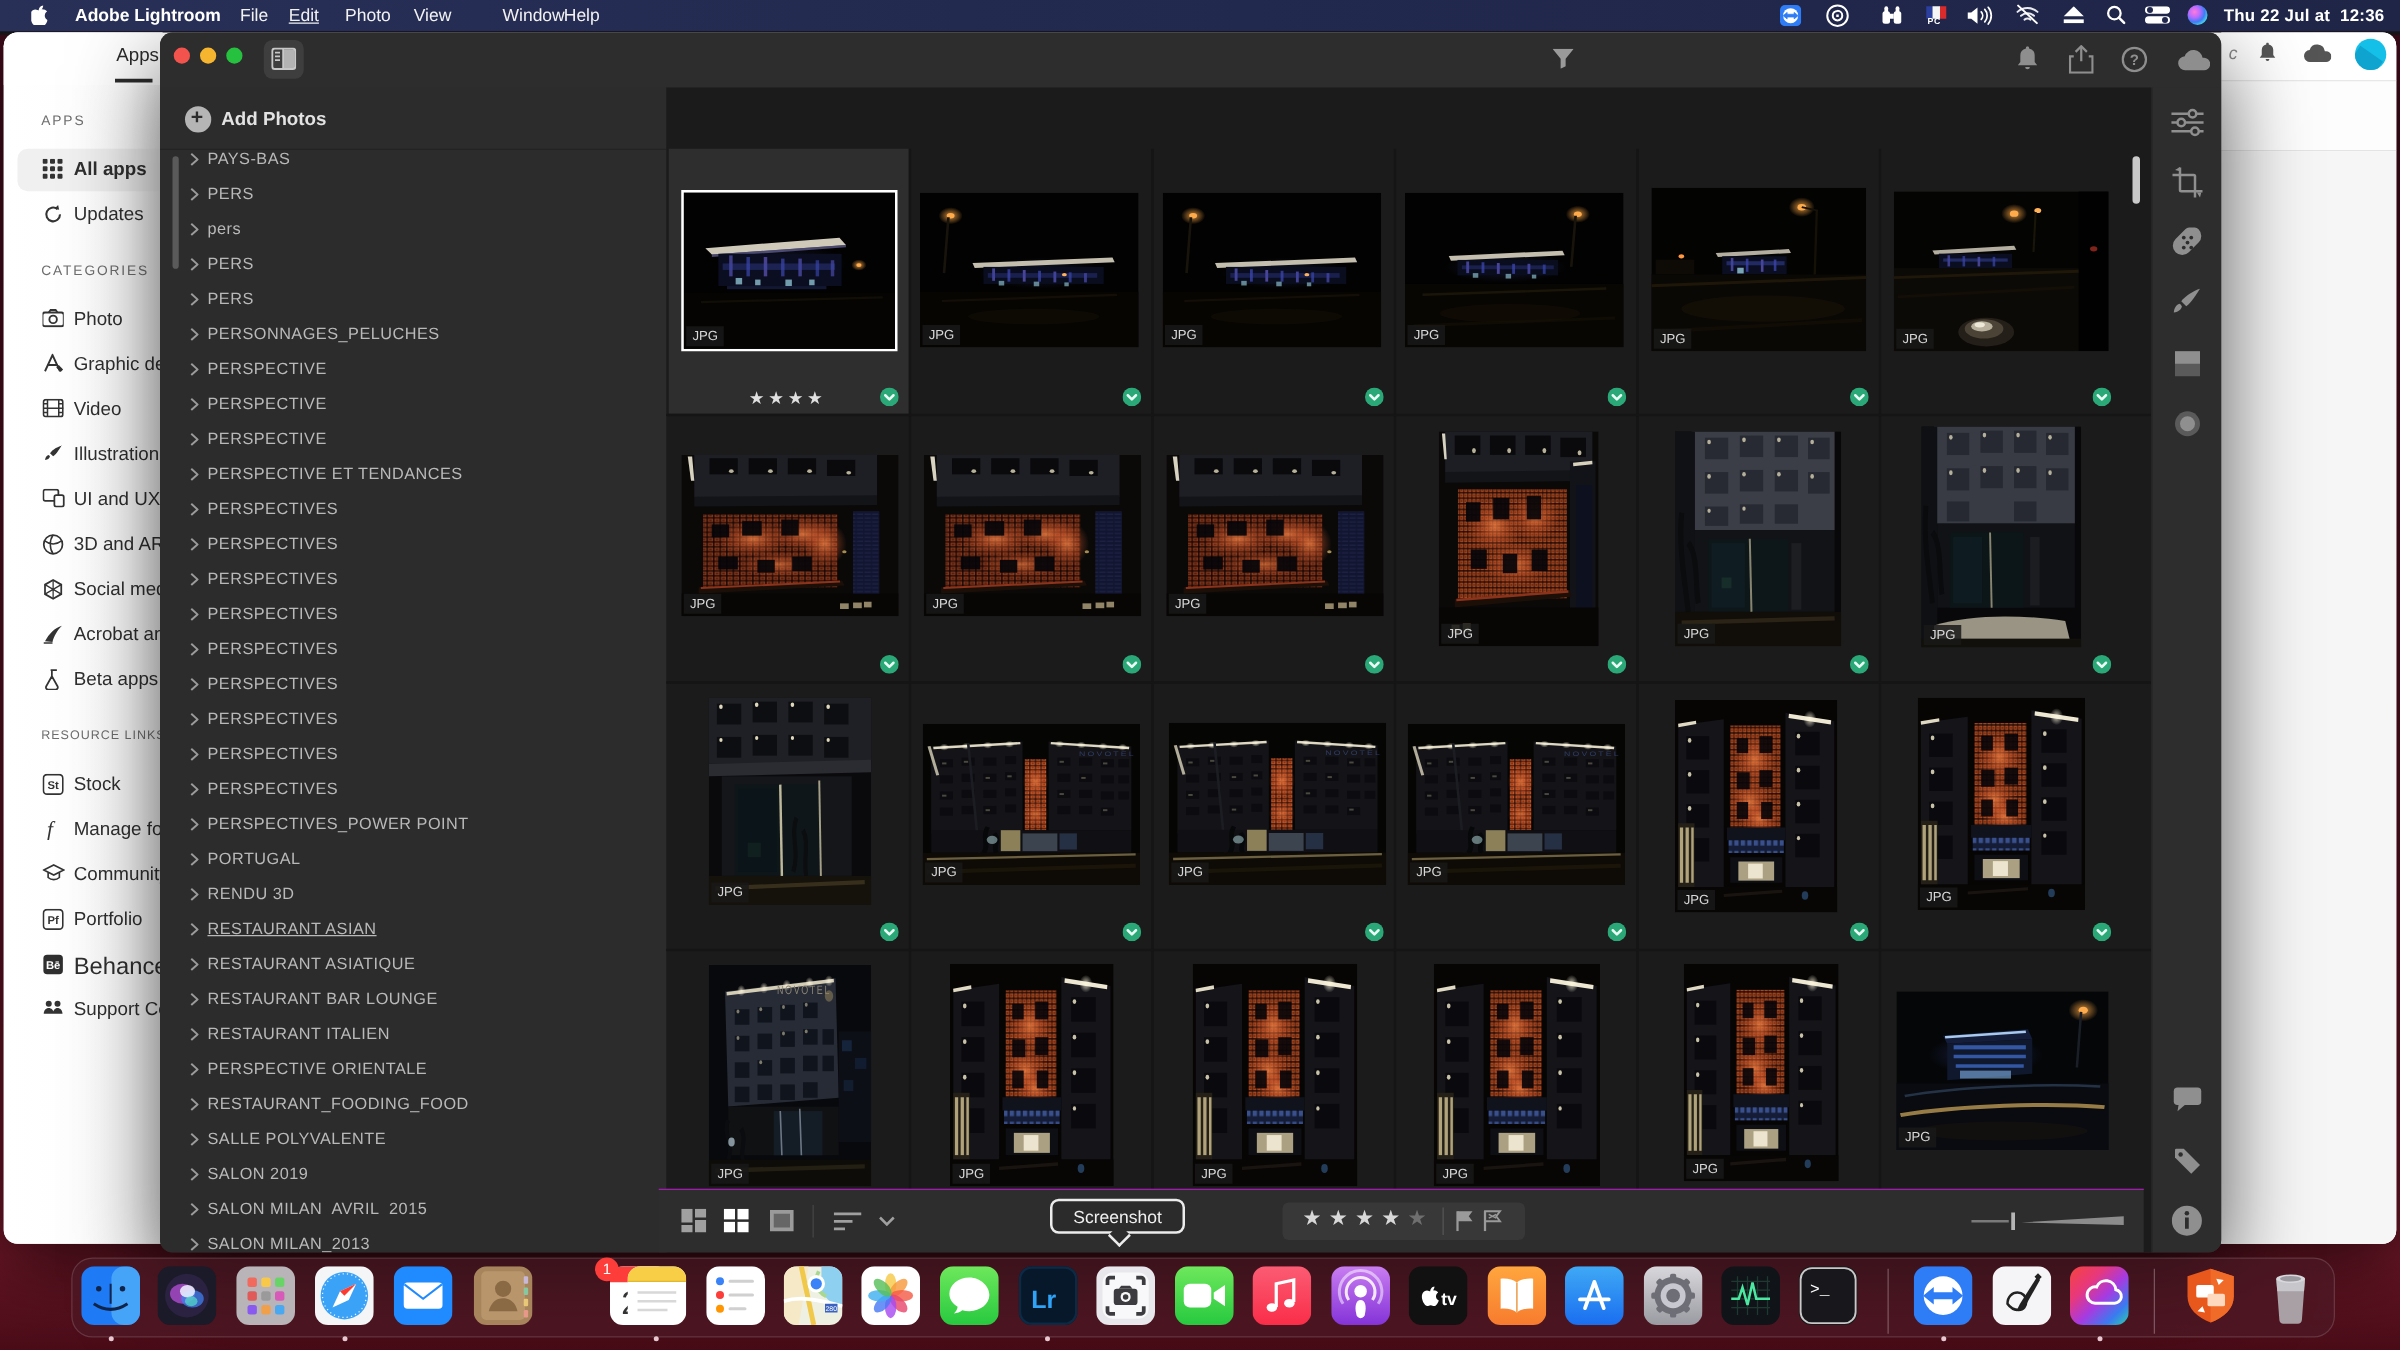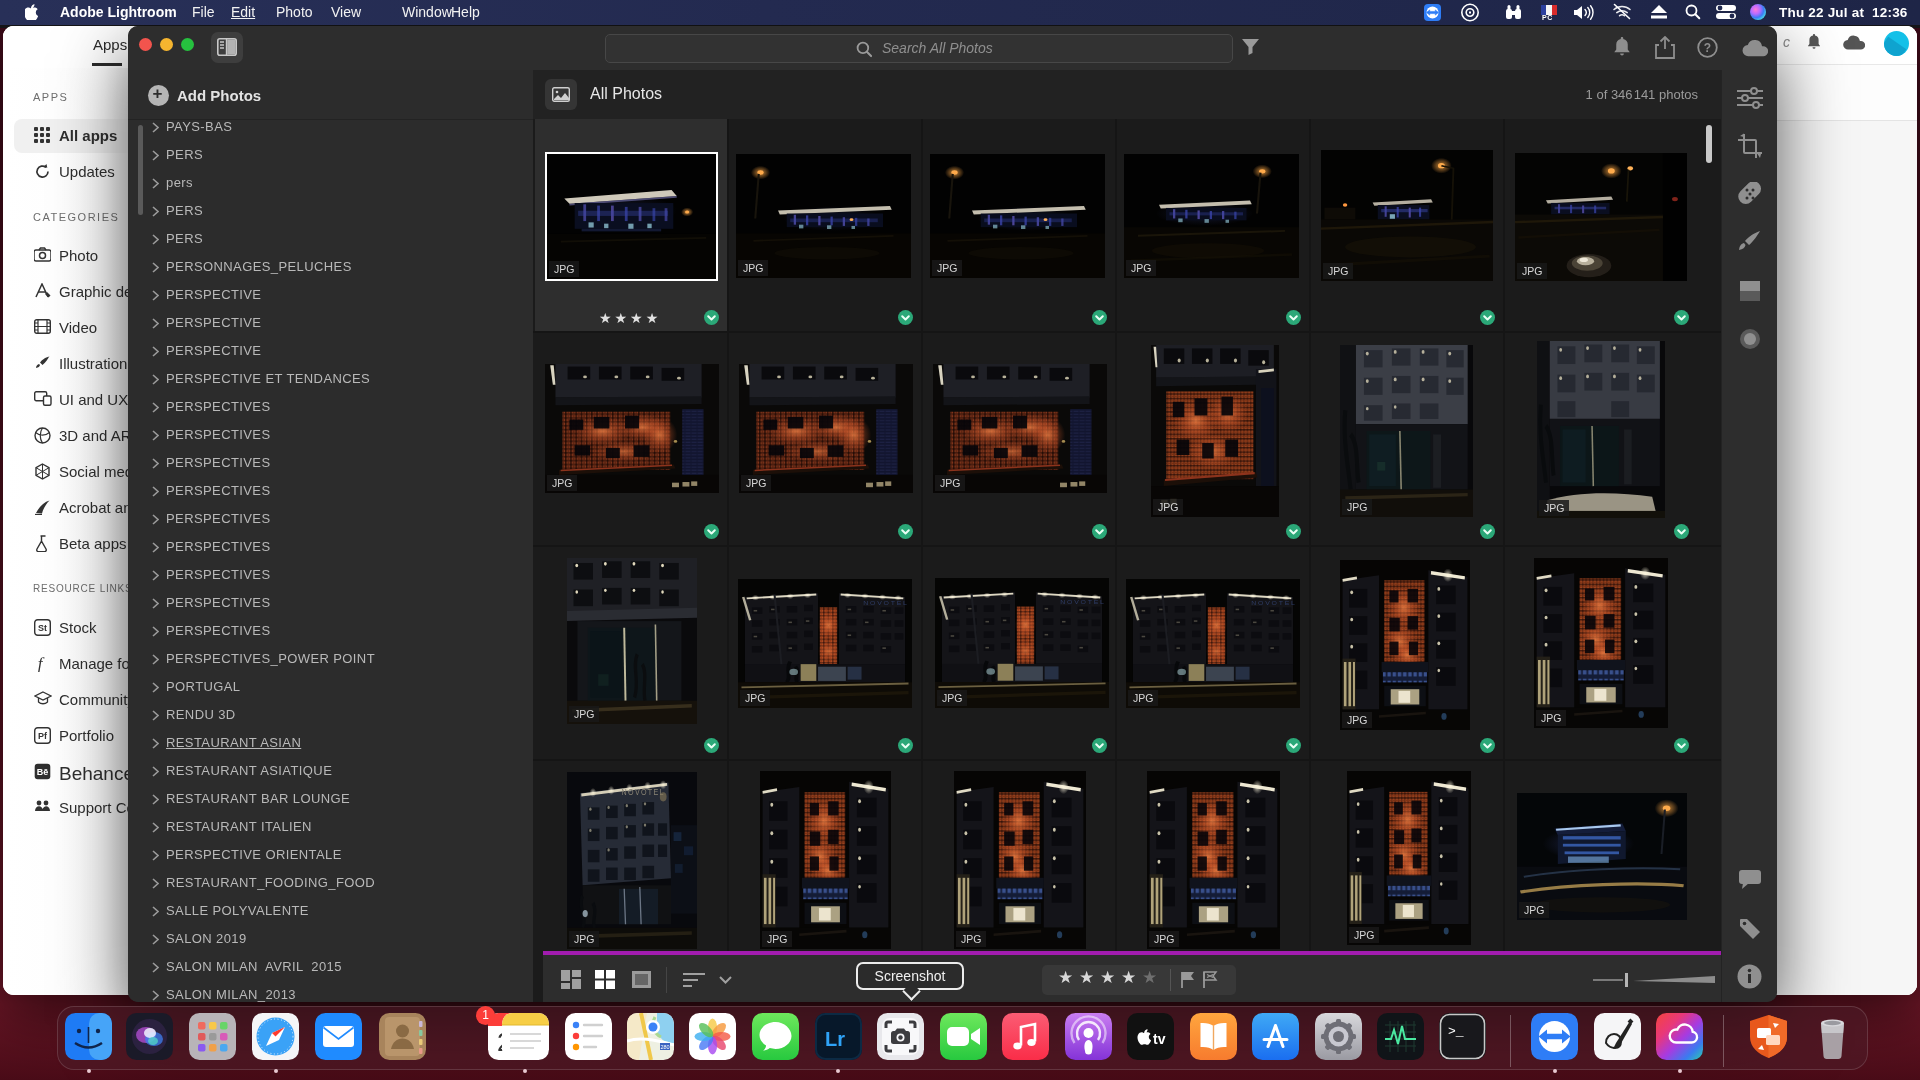--- a/index.html
+++ b/index.html
@@ -212,27 +212,20 @@
 <div class="abs" style="left:32px;top:12px;width:13px;height:13px;border-radius:50%;background:#f5b52f;"></div>
 <div class="abs" style="left:53px;top:12px;width:13px;height:13px;border-radius:50%;background:#26c13f;"></div>
 <div class="abs" style="left:83px;top:6px;width:32px;height:31px;background:#3e3e3e;border-radius:7px;">
 <svg style="position:absolute;left:6px;top:6px" width="20" height="18" viewBox="0 0 20 18">
           <rect x="0.8" y="0.8" width="18.4" height="16.4" rx="2" fill="none" stroke="#c8c8c8" stroke-width="1.6"></rect>
           <path d="M3 4h4M3 7h4M3 10h4" stroke="#c8c8c8" stroke-width="1.4"></path>
           <path d="M9.5 1v16" stroke="#c8c8c8" stroke-width="1.4"></path>
           <rect x="10.2" y="1.5" width="8.3" height="15" fill="#c8c8c8" opacity=".85"></rect>
         </svg>
 </div>
-<div class="abs" style="left:477px;top:8px;width:628px;height:29px;background:#323232;border:1px solid #474747;border-radius:5px;">
- <svg style="position:absolute;left:250px;top:6px" width="17" height="17" viewBox="0 0 16 16">
-          <circle cx="6.5" cy="6.5" r="5" fill="none" stroke="#9a9a9a" stroke-width="1.7"></circle>
-          <path d="M10.2 10.2l4 4" stroke="#9a9a9a" stroke-width="1.9" stroke-linecap="round"></path>
-        </svg>
- <span style="position:absolute;left:276px;top:5px;font-size:14px;font-style:italic;color:#8f8f8f;">Search All Photos</span>
-</div>
 <svg class="abs" style="left:1114px;top:13px" width="17" height="16" viewBox="0 0 17 16">
         <path fill="#9a9a9a" d="M0 0h17l-6.5 8v6l-4 2V8z"></path>
       </svg>
 <svg class="abs" style="left:1485px;top:11px" width="18" height="20" viewBox="0 0 14 16">
         <path fill="#8e8e8e" d="M7 0c.6 0 1 .4 1 1v.5A4.6 4.6 0 0 1 11.6 6v4l1.6 2.2H.8L2.4 10V6A4.6 4.6 0 0 1 6 1.5V1c0-.6.4-1 1-1z"></path>
         <path fill="#8e8e8e" d="M5.5 13.2h3a1.5 1.5 0 0 1-3 0z"></path>
       </svg>
 <svg class="abs" style="left:1527px;top:10px" width="20" height="23" viewBox="0 0 20 23">
         <g fill="none" stroke="#8e8e8e" stroke-width="1.8">
           <path d="M4 9H1v13h18V9h-3"></path>
@@ -378,31 +371,20 @@
       <svg class="abs" style="left:24px;top:892px" width="7" height="11" viewBox="0 0 7 11">
         <path d="M1 1l5 4.5L1 10" fill="none" stroke="#9a9a9a" stroke-width="1.6"></path>
       </svg>
       <span class="abs" style="left:38px;top:889px;color:#b9b9b9;font-size:13px;letter-spacing:.4px;white-space:pre;">SALON MILAN  AVRIL  2015</span>
       <svg class="abs" style="left:24px;top:920px" width="7" height="11" viewBox="0 0 7 11">
         <path d="M1 1l5 4.5L1 10" fill="none" stroke="#9a9a9a" stroke-width="1.6"></path>
       </svg>
       <span class="abs" style="left:38px;top:917px;color:#b9b9b9;font-size:13px;letter-spacing:.4px;white-space:pre;">SALON MILAN_2013</span>
     </div>
     <div class="abs" style="left:405px;top:44px;width:1188px;height:932px;background:#1b1b1b;"></div>
-    <div class="abs" style="left:405px;top:44px;width:1188px;height:49px;background:#222;">
-<div class="abs" style="left:12px;top:9px;width:32px;height:31px;background:#353535;border-radius:6px;">
-        <svg style="position:absolute;left:7px;top:8px" width="18" height="15" viewBox="0 0 18 15">
-          <rect x="0.7" y="0.7" width="16.6" height="13.6" rx="1.5" fill="none" stroke="#cfcfcf" stroke-width="1.4"></rect>
-          <circle cx="5" cy="5" r="1.3" fill="#cfcfcf"></circle>
-          <path d="M2 12l4-4 3 3 4-5 4 5v2H2z" fill="#cfcfcf"></path>
-        </svg>
-      </div>
-<span class="abs" style="left:57px;top:15px;color:#e6e6e6;font-size:16px;">All Photos</span>
-<span class="abs" style="right:23px;top:17px;color:#9b9b9b;font-size:13px;">1 of 346 141 photos</span>
-</div>
 <svg width="0" height="0" style="position:absolute">
 <defs>
 <radialGradient id="gO" cx="50%" cy="50%" r="50%">
           <stop offset="0%" stop-color="#ffa845" stop-opacity=".8"></stop>
           <stop offset="100%" stop-color="#ffa845" stop-opacity="0"></stop>
         </radialGradient>
 <radialGradient id="gB" cx="50%" cy="50%" r="50%">
           <stop offset="0%" stop-color="#5d70e0" stop-opacity=".5"></stop>
           <stop offset="100%" stop-color="#5d70e0" stop-opacity="0"></stop>
         </radialGradient>
@@ -1200,21 +1182,21 @@
       </svg></div>
     <div class="abs" style="left:1352px;top:712px;"><svg width="15" height="15" viewBox="0 0 15 15">
         <circle cx="7.5" cy="7.5" r="7.5" fill="#2ba878"></circle>
         <path d="M4.2 6.2l3.3 3.3 3.3-3.3" fill="none" stroke="#eafff5" stroke-width="2" stroke-linecap="round" stroke-linejoin="round"></path>
       </svg></div>
     <div class="abs" style="left:1546px;top:712px;"><svg width="15" height="15" viewBox="0 0 15 15">
         <circle cx="7.5" cy="7.5" r="7.5" fill="#2ba878"></circle>
         <path d="M4.2 6.2l3.3 3.3 3.3-3.3" fill="none" stroke="#eafff5" stroke-width="2" stroke-linecap="round" stroke-linejoin="round"></path>
       </svg></div>
     <div class="abs" style="left:1578px;top:99px;width:6px;height:38px;border-radius:3px;background:#c9c9c9;"></div>
-    <div class="abs" style="left:415px;top:925px;width:1188px;height:51px;background:#2d2d2d;border-top:4px solid #a21caf;">
+    <div class="abs" style="left:399px;top:925px;width:1188px;height:51px;background:#2d2d2d;border-top:1px solid #a21caf;">
       <svg class="abs" style="left:18px;top:15px" width="20" height="19" viewBox="0 0 20 19">
         <g fill="#a0a0a0">
           <rect x="0" y="0" width="9" height="11"></rect>
           <rect x="11" y="0" width="9" height="7"></rect>
           <rect x="0" y="13" width="9" height="6"></rect>
           <rect x="11" y="9" width="9" height="10"></rect>
         </g>
       </svg>
       <svg class="abs" style="left:52px;top:15px" width="20" height="19" viewBox="0 0 20 19">
         <g fill="#fff">

